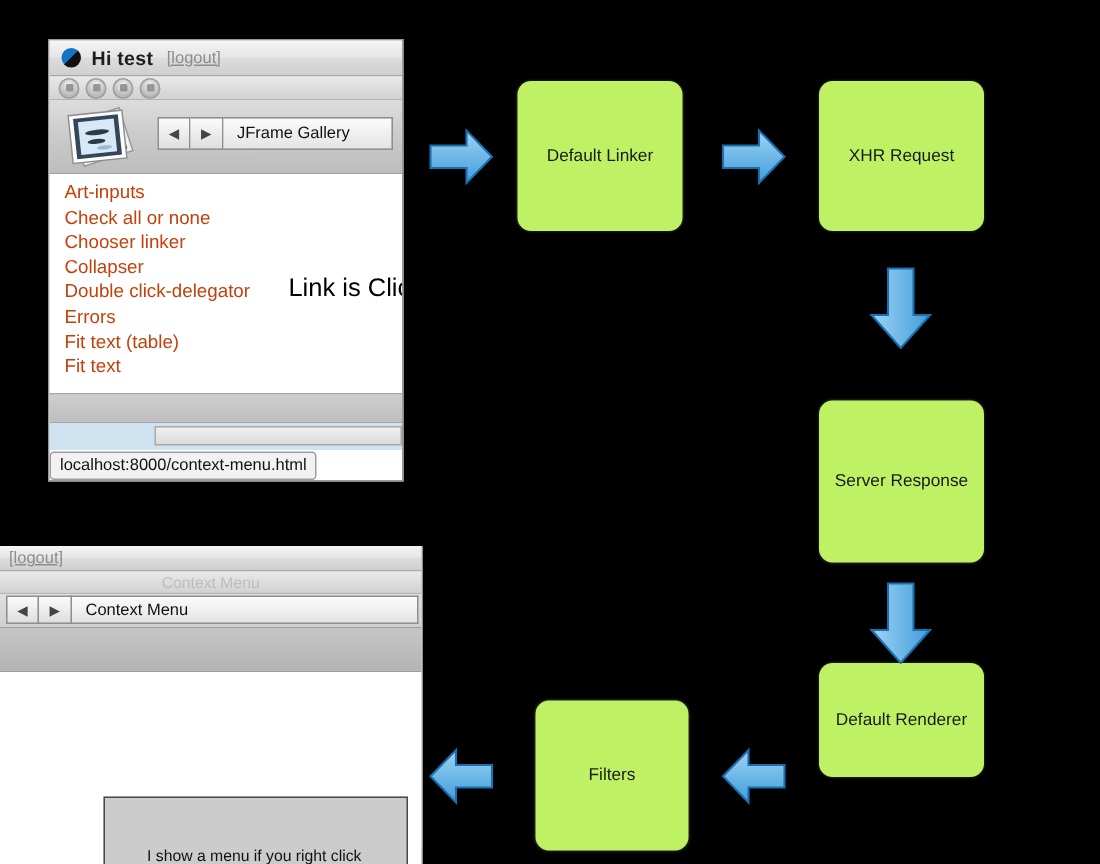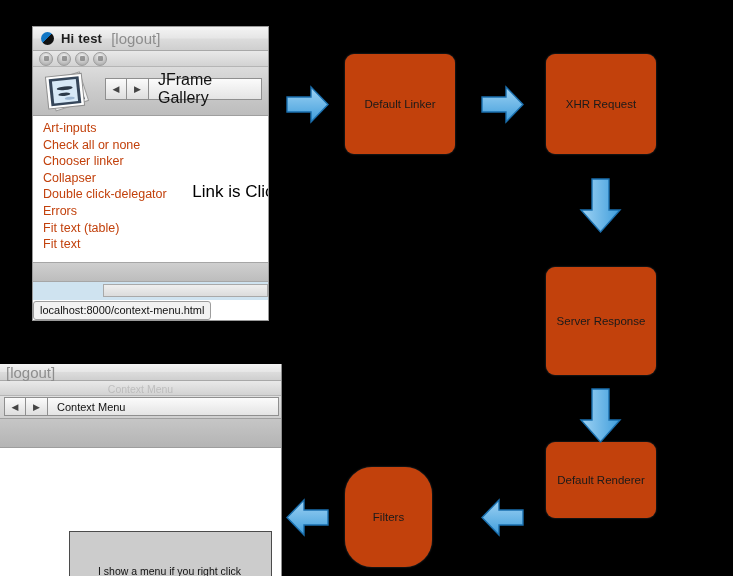--- a/index.html
+++ b/index.html
@@ -22,21 +22,21 @@
     border-bottom:1px solid #a8a8a8;
     display:flex;align-items:center;
     padding:0 8px;box-sizing:border-box;
   }
   .brand-dot{
     width:13px;height:13px;border-radius:50%;
     background:linear-gradient(135deg,#1176c4 0%,#1176c4 49%,#111 50%,#111 100%);
     margin-right:7px;flex:0 0 auto;
   }
   .brand-title{font-size:13px;font-weight:bold;color:#1d1d1d;letter-spacing:.2px;}
-  .brand-logout{font-size:15px;color:#8d8d8d;margin-left:9px;}
+  .brand-logout{font-size:11px;color:#8d8d8d;margin-left:9px;text-decoration:underline;}
 
   .toolrow{
     height:16px;
     background:linear-gradient(to bottom,#e9e9e9,#d2d2d2);
     border-bottom:1px solid #b5b5b5;
     display:flex;align-items:center;gap:4px;padding-left:6px;box-sizing:border-box;
   }
   .circbtn{
     width:14px;height:14px;border-radius:50%;
     background:radial-gradient(circle at 50% 30%,#f2f2f2,#b9b9b9 70%,#a2a2a2 100%);
@@ -66,21 +66,21 @@
     background:linear-gradient(to bottom,#fbfbfb,#dedede);
     border:1px solid #8f8f8f;box-sizing:border-box;
     display:flex;align-items:center;justify-content:center;
     font-size:9px;color:#444;
   }
   .arrowbtn.right{border-left:none;}
   .navfield{
     flex:1;background:linear-gradient(to bottom,#fbfbfb,#e4e4e4);
     border:1px solid #8f8f8f;border-left:none;box-sizing:border-box;
     display:flex;align-items:center;padding-left:9px;
-    font-size:16px;color:#111;
+    font-size:11px;color:#111;
   }
 
   .pagebody{background:#fff;position:relative;}
   .linklist{padding:4px 0 0 10px;}
   .linklist a{
     display:block;font-size:12.5px;color:#c2410c;
     text-decoration:none;line-height:16.6px;white-space:nowrap;
   }
   .linklist a.ul{text-decoration:underline;}
   .bigmsg{
@@ -123,21 +123,21 @@
     position:absolute;
     background:#cccccc;border:1px solid #4b4b4b;box-sizing:border-box;
   }
   .ctxtext{
     position:absolute;left:28px;top:32px;right:14px;
     font-size:10.5px;color:#111;line-height:14.5px;
   }
 
   
   .fc-box{
-    position:absolute;background:#c2410c;border-radius:9px;
+    position:absolute;background:#bef264;border-radius:9px;
     display:flex;align-items:center;justify-content:center;
     font-size:11.5px;color:#1a1a1a;
     box-shadow:0 0 2px rgba(255,255,255,.25);
     text-align:right;
   }
 </style>
 </head>
 <body>
 
 <div class="stage">
@@ -237,21 +237,21 @@
 
 
   </div>
 
   <div style="position:absolute;left:281px;top:0;width:452px;height:576px;">
 
     <div class="fc-box" style="left:64px;top:42px;width:110px;height:100px;">Default Linker</div>
     <div class="fc-box" style="left:265px;top:42px;width:110px;height:100px;">XHR Request</div>
     <div class="fc-box" style="left:265px;top:255px;width:110px;height:108px;">Server Response</div>
     <div class="fc-box" style="left:265px;top:430px;width:110px;height:76px;">Default Renderer</div>
-    <div class="fc-box" style="left:64px;top:455px;width:87px;height:100px;border-radius:27px;">Filters</div>
+    <div class="fc-box" style="left:76px;top:455px;width:102px;height:100px;">Filters</div>
 
     <svg style="position:absolute;left:4px;top:70px;" width="45" height="45" viewBox="0 0 45 45">
       <defs>
         <linearGradient id="gR" x1="0" y1="0" x2="0" y2="1">
           <stop offset="0%" stop-color="#9fd3f4"></stop>
             <stop offset="100%" stop-color="#3f9ddb"></stop>
         </linearGradient>
       </defs>
       <path d="M2 15 H26 V5 L43 22.5 L26 40 V30 H2 Z" fill="url(#gR)" stroke="#1a6fae" stroke-width="1.4"></path>
     </svg>

